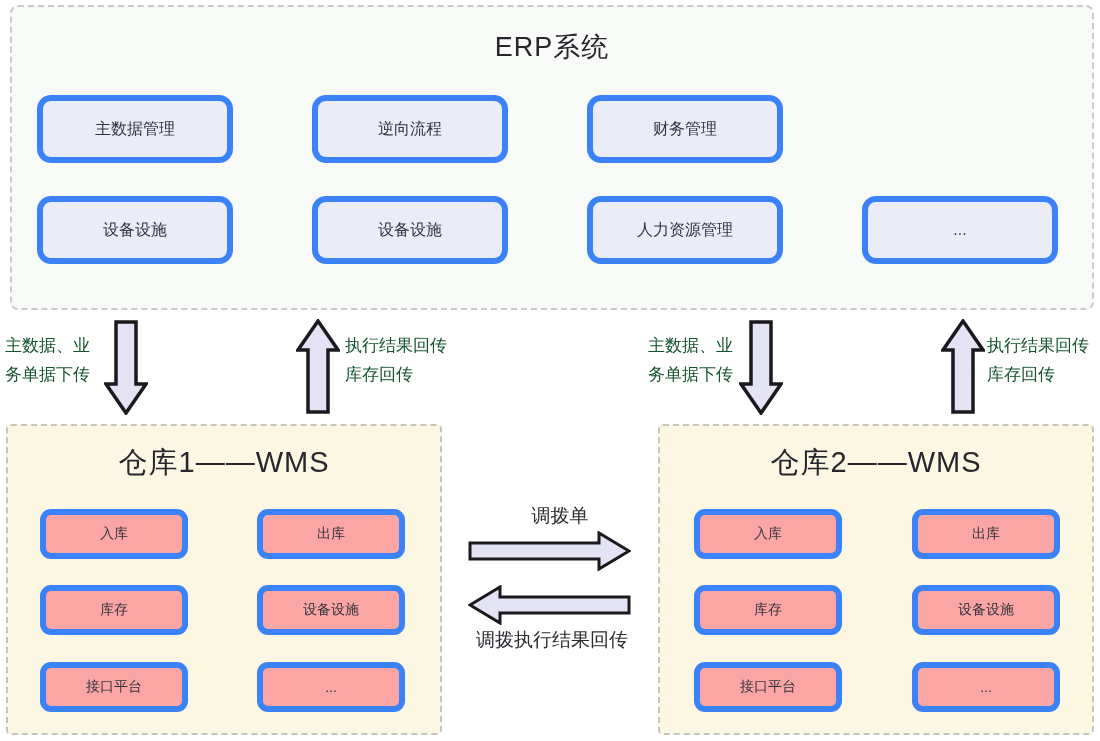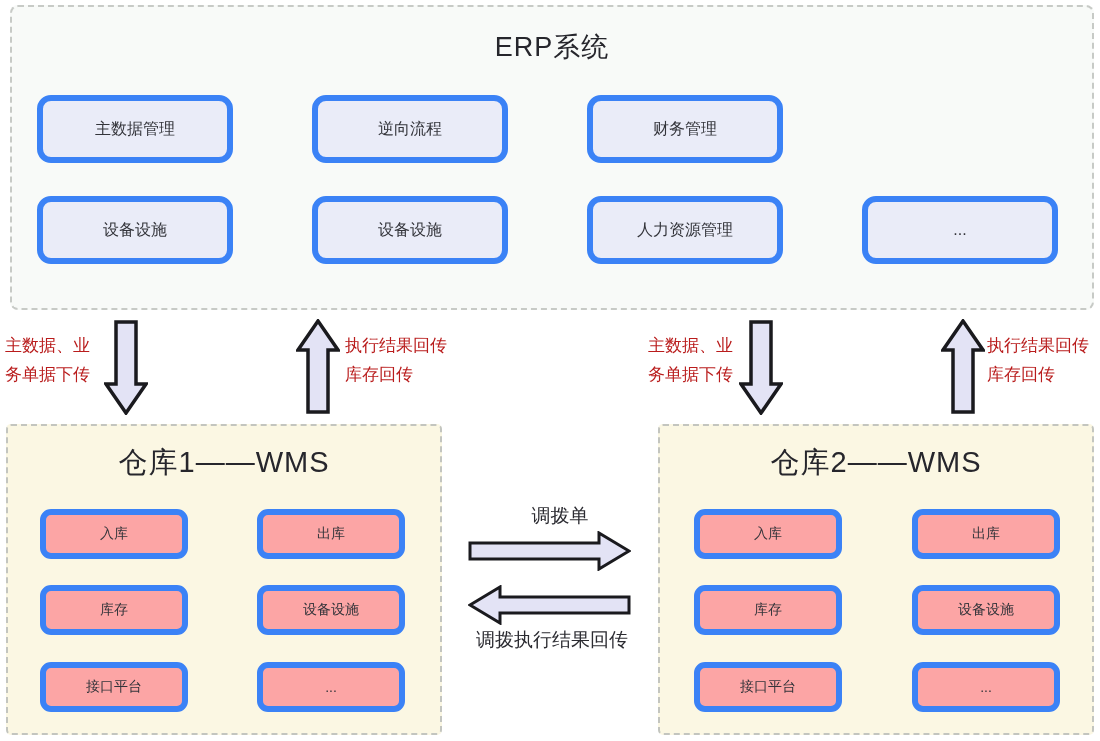--- a/index.html
+++ b/index.html
@@ -23,21 +23,21 @@
               color:#33343a;}
   .erp-box{width:196px;height:68px;font-size:16px;}
   .wms-box{width:148px;height:50px;font-size:14px;border-radius:11px;background:#fca5a5;}
 
   
   .arrow{position:absolute;}
   .arrow svg{display:block;}
   .arrow-shape{fill:#e3e3f5;stroke:#1a1a1e;stroke-width:3.5;stroke-linejoin:miter;}
   .harrow-shape{fill:#e3e3f5;stroke:#1a1a1e;stroke-width:3;stroke-linejoin:miter;}
 
-  .flow-label{position:absolute;font-size:17px;line-height:29px;color:#b91c1c;white-space:pre-line;}
+  .flow-label{position:absolute;font-size:17px;line-height:29px;color:#14532d;white-space:pre-line;}
   .transfer-label{position:absolute;font-size:19px;color:#2b2b31;text-align:center;width:200px;}
 </style>
 </head>
 <body>
 
 <div class="stage">
 
   <div class="group erp-group">
     <div class="group-title erp-title">ERP系统</div>
   </div>

